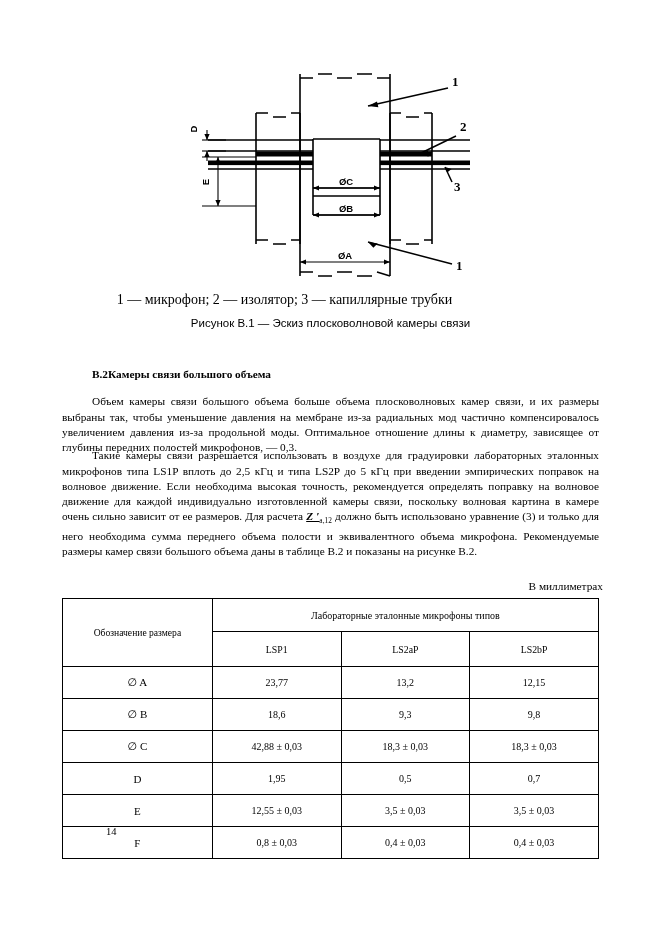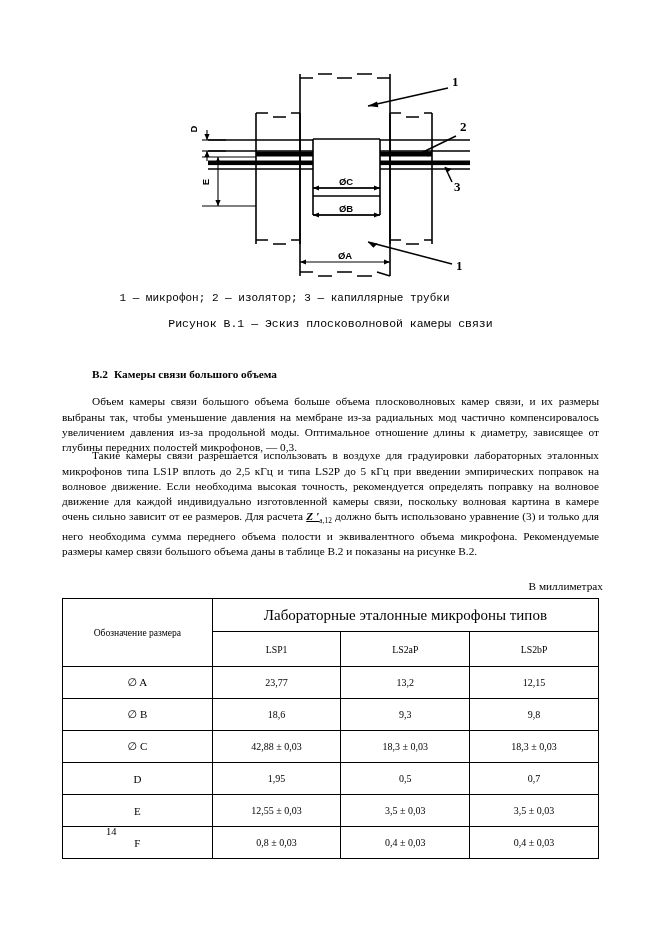--- a/index.html
+++ b/index.html
@@ -40,43 +40,43 @@
     height: 215px;
   }
   .figure-wrap svg { display: block; }
 
   .fig-legend {
     position: absolute;
     left: 0;
     top: 292px;
     width: 569px;
     text-align: center;
-    font-size: 11px;
-    font-family: Liberation Mono, monospace;
+    font-size: 14px;
+    font-family: Liberation Serif, serif;
   }
 
   .fig-caption {
     position: absolute;
     left: 0;
     top: 317px;
     width: 661px;
     text-align: center;
     font-size: 11.5px;
-    font-family: Liberation Mono, monospace;
+    font-family: Liberation Sans, sans-serif;
   }
 
   
   .section-title {
     position: absolute;
     left: 92px;
     top: 368px;
     font-weight: bold;
     font-size: 11.3px;
   }
-  .section-title .num { margin-right: 6px; }
+  .section-title .num { }
 
   .para {
     position: absolute;
     left: 62px;
     width: 537px;
     font-size: 11.3px;
     line-height: 15.2px;
     text-align: justify;
     text-indent: 30px;
     hyphens: none;
@@ -127,21 +127,21 @@
     vertical-align: middle;
     padding: 0;
     font-weight: normal;
   }
   table.dims th.rowhead-spanner {
     width: 150px;
     height: 66px;
   }
   table.dims th.group-head {
     height: 32px;
-    font-size: 15px;
+    font-size: 10px;
     margin-top: 12px;
   }
   table.dims th.type-head {
     height: 34px;
     width: 129px;
     font-size: 9.8px;
   }
   table.dims td.sym {
     height: 31px;
     font-size: 11px;

